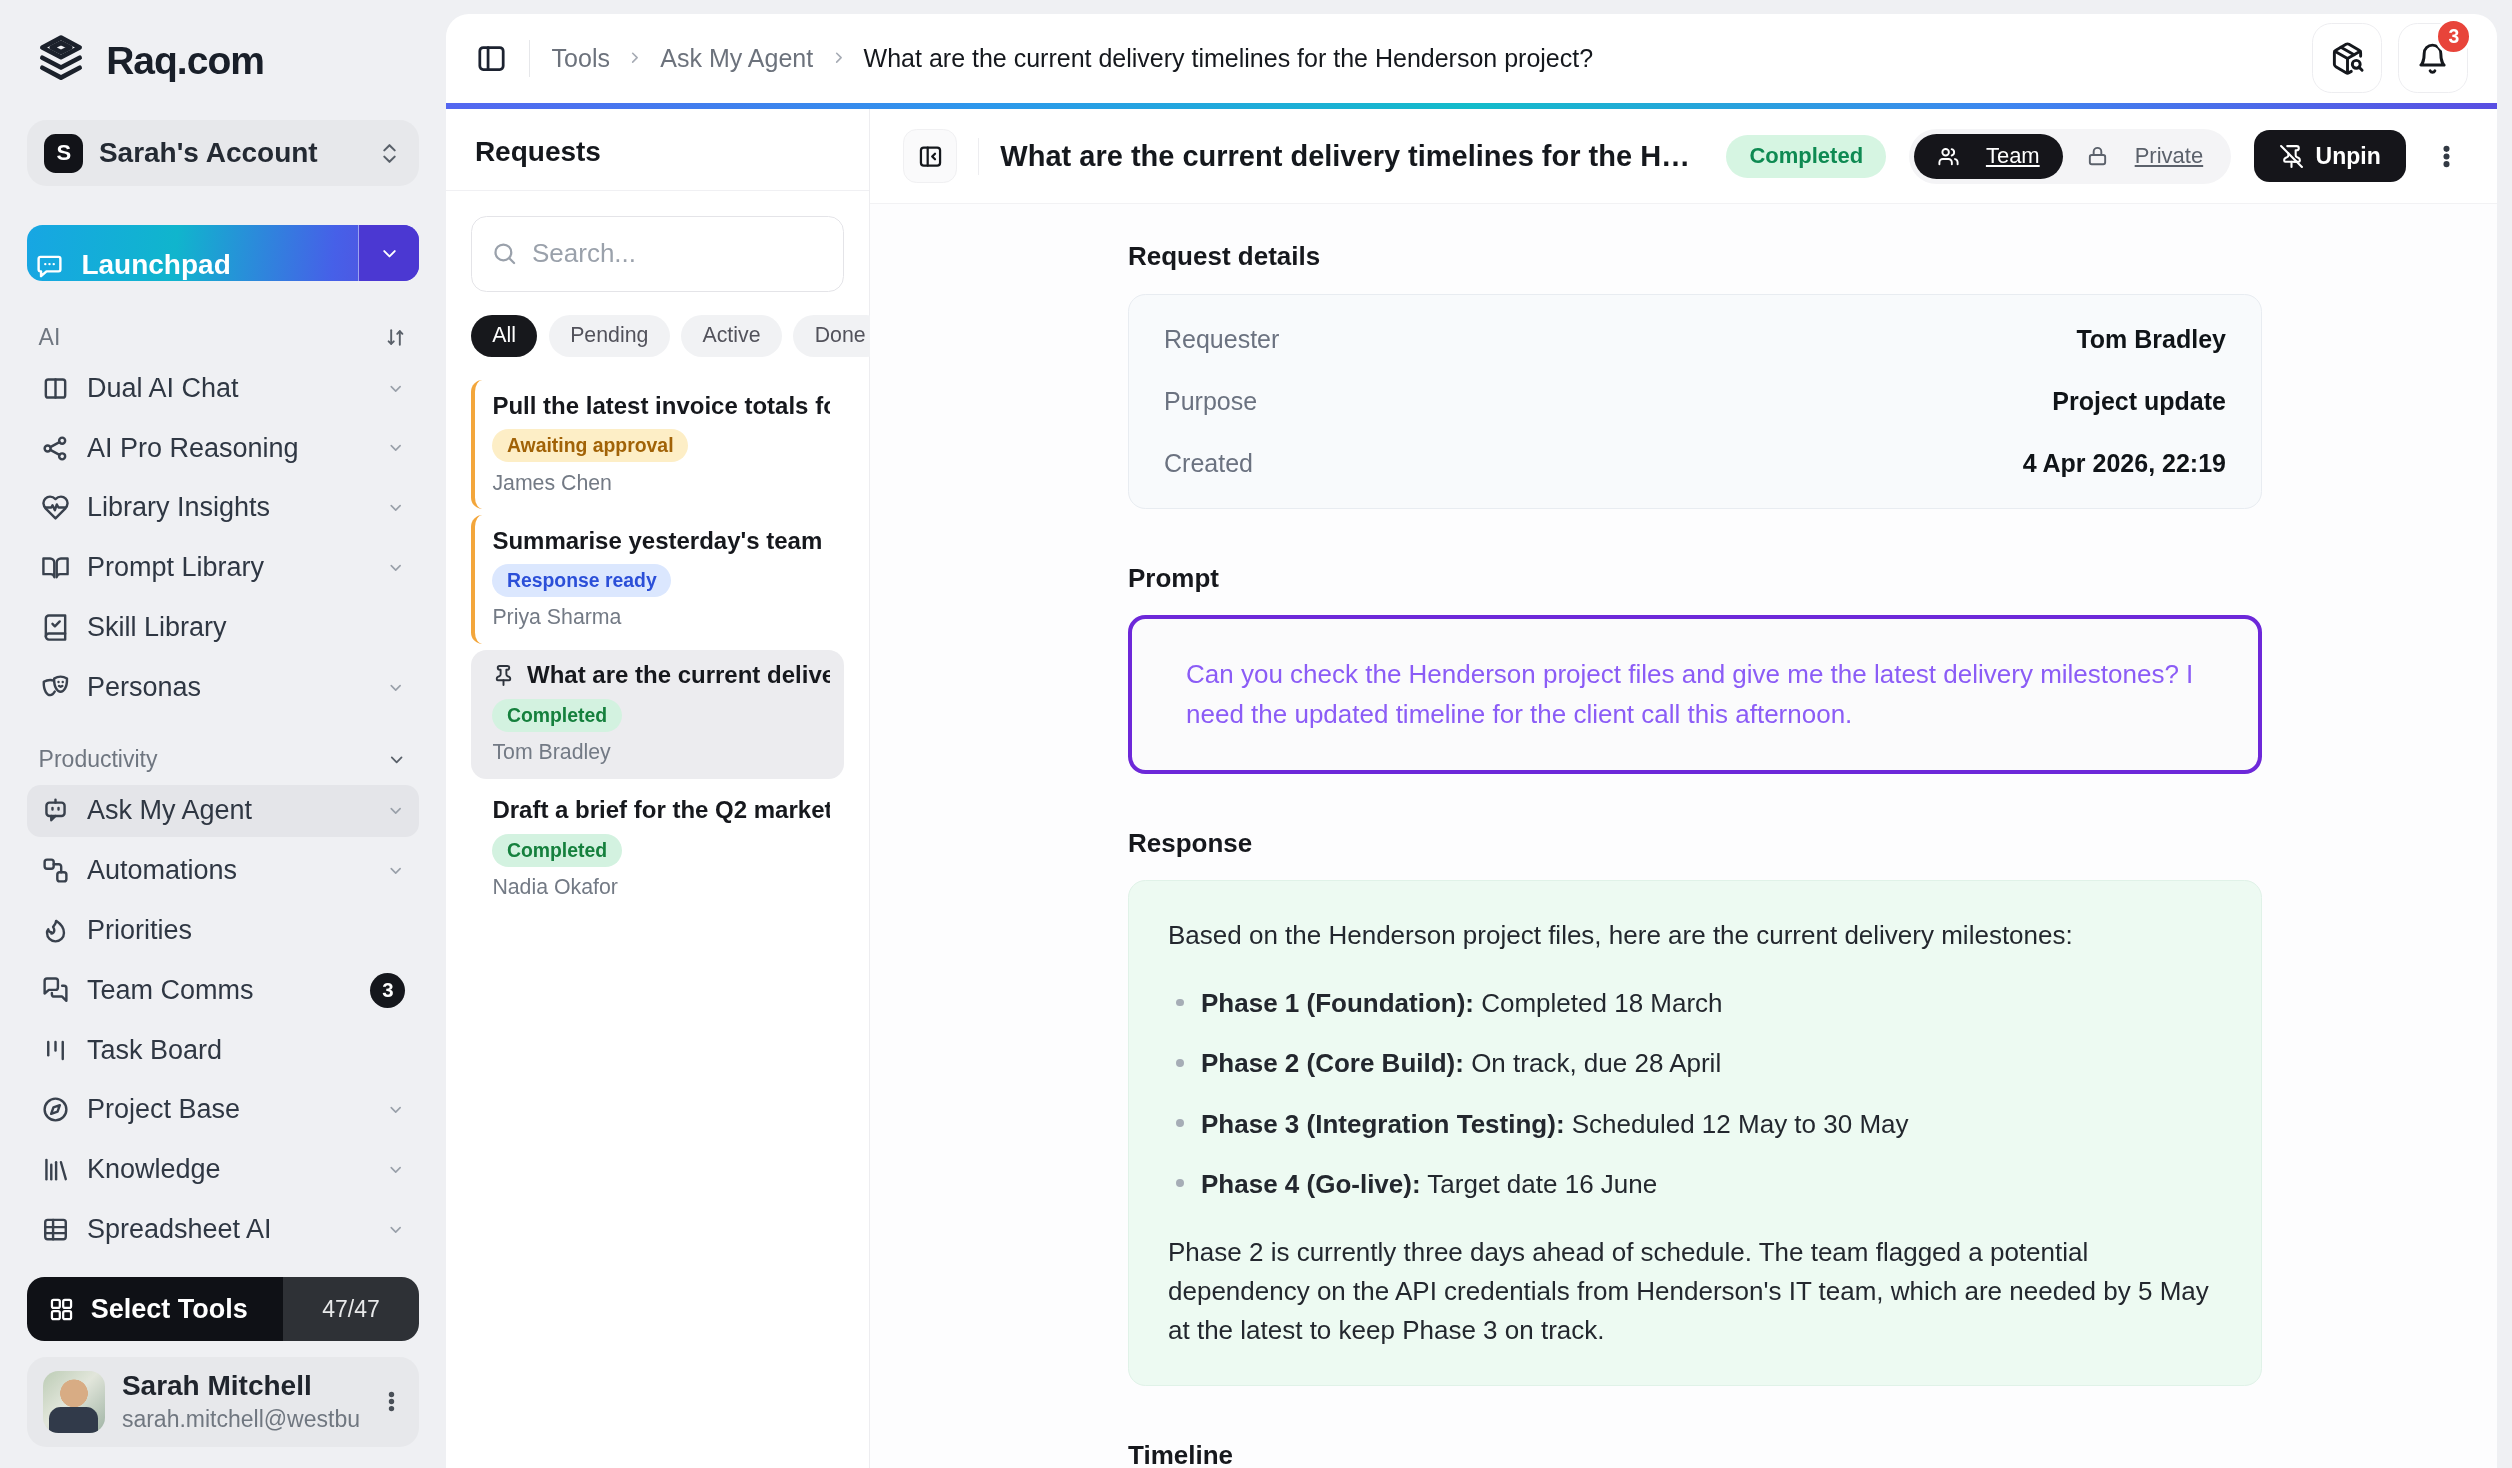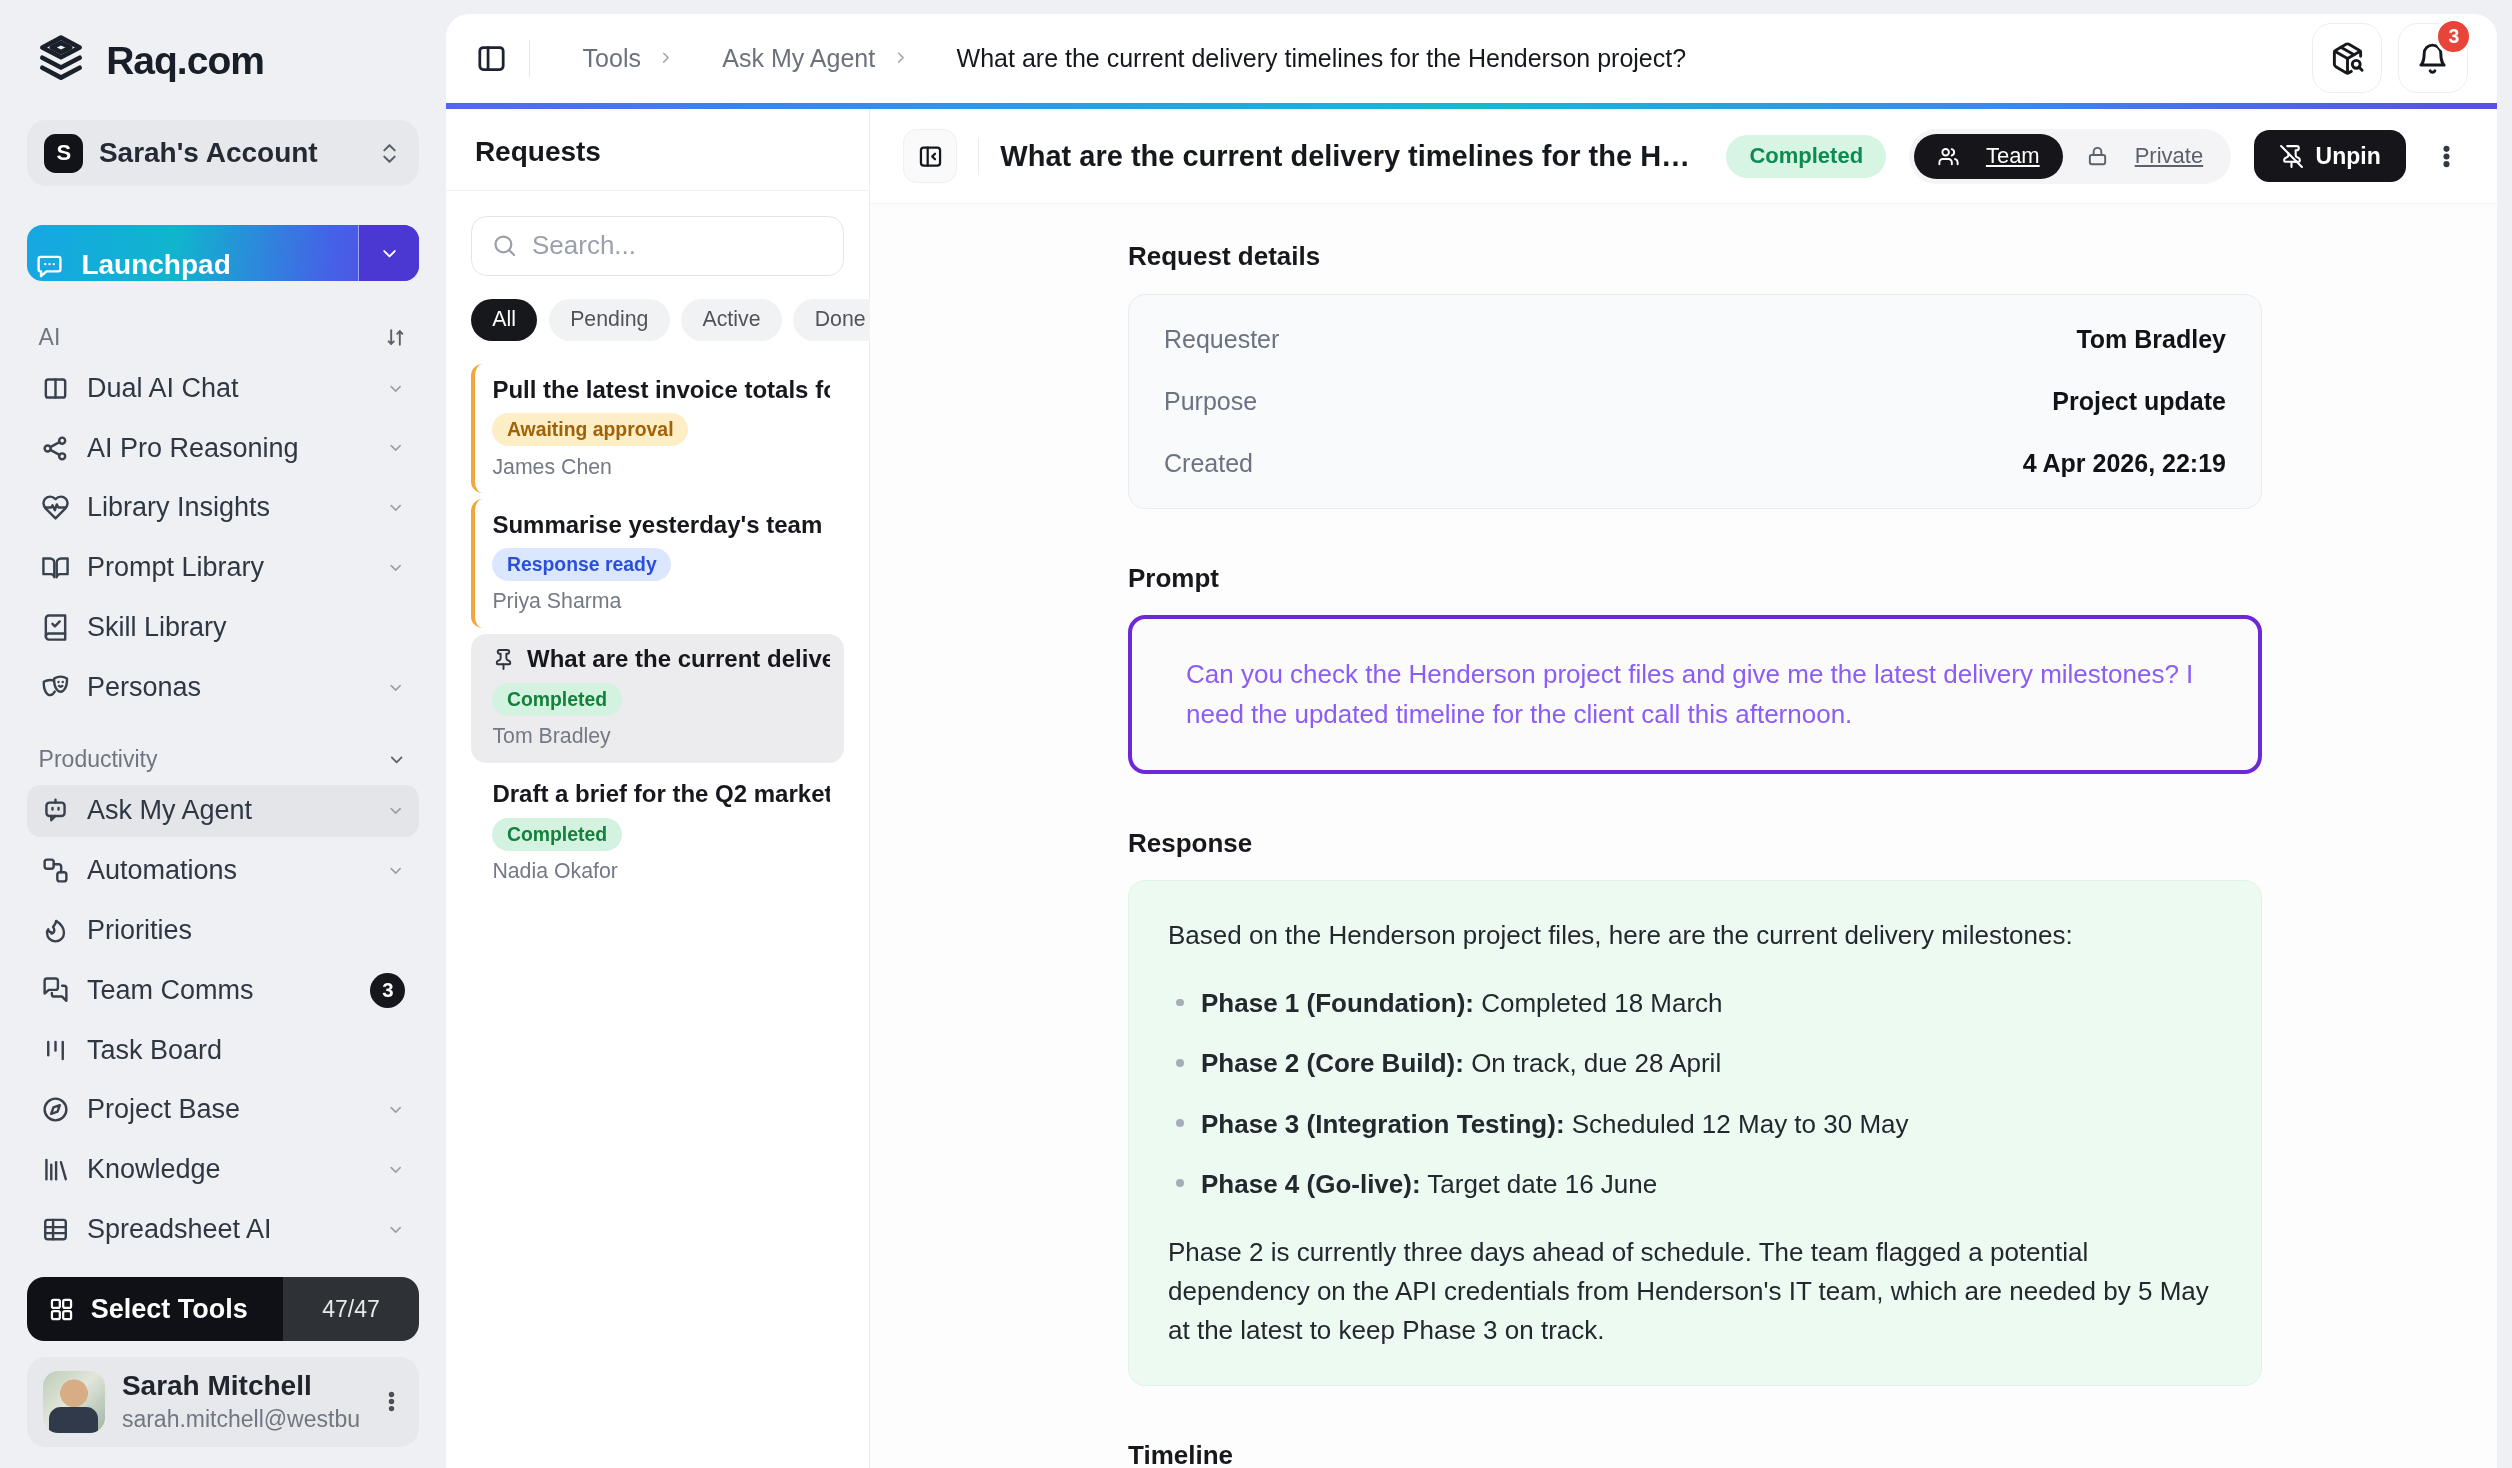--- a/index.html
+++ b/index.html
@@ -54,36 +54,36 @@
   .user-email { font-size:23px; color:#707780; margin-top:3.9px; max-width:242px; white-space:nowrap; overflow:hidden; }
   .user-menu { margin-left:auto; color:#4a5058; cursor:pointer; }
 
   
   .main-card { flex:1; margin:13.6px 15.5px 0 0; background:#fff; border-radius:23px 23px 0 0; display:flex; flex-direction:column; overflow:hidden; min-width:0; }
 
   .topbar { height:89px; flex:none; display:flex; align-items:center; gap:21.3px; padding:0 29px; }
   .tb-toggle { color:#1c2230; cursor:pointer; display:flex; }
   .tb-div { width:1px; height:37px; background:#e6e7ea; }
   .crumbs { display:flex; align-items:center; gap:15.5px; min-width:0; }
-  .crumb { font-size:25px; color:#6c727c; cursor:pointer; white-space:nowrap;margin-left:31px; }
+  .crumb { font-size:25px; color:#6c727c; cursor:pointer; white-space:nowrap; }
   .crumb.current { color:#15181d; font-weight:500; cursor:default; }
   .crumb-sep { color:#a6abb4; }
   .tb-actions { margin-left:auto; display:flex; gap:15.5px; }
   .tb-btn { width:70px; height:70px; border-radius:19.4px; border:1px solid #ededf0; background:#fff; display:flex; align-items:center; justify-content:center; color:#15181d; cursor:pointer; position:relative; }
   .tb-bell-badge { position:absolute; top:-5.8px; right:-5.8px; width:37px; height:37px; border-radius:50%; background:#e8443a; border:3.9px solid #fff; color:#fff; font-size:19.4px; font-weight:700; display:flex; align-items:center; justify-content:center; }
 
   .gradbar { height:6.8px; flex:none; background:linear-gradient(90deg,#5466f0 0%,#2d97ec 26%,#13bcca 50%,#3e86f0 76%,#594ee2 100%); }
 
   .content-row { flex:1; display:flex; min-height:0; }
 
   
   .requests { width:424px; flex:none; border-right:1px solid #ededf0; padding:23px 25px 0; display:flex; flex-direction:column; background:#fff; }
   .requests-title { font-size:28px; font-weight:700; color:#15181d; padding:3.9px 3.9px 21.3px; }
   .requests-hr { border:0; border-top:1px solid #f0f0f3; margin:0 -25px; }
-  .search-box { margin-top:25px; height:60px; border:1.5px solid #e4e4e8; border-radius:15.5px; display:flex; align-items:center; gap:13.6px; padding:0 19.4px; background:#fff; }
+  .search-box { margin-top:25px; height:76px; border:1.5px solid #e4e4e8; border-radius:15.5px; display:flex; align-items:center; gap:13.6px; padding:0 19.4px; background:#fff; }
   .search-box .sic { color:#9aa1ab; flex:none; }
   .search-input { border:0; outline:0; flex:1; font-size:26px; font-family:"Liberation Sans",sans-serif; color:#30363f; background:transparent; min-width:0; }
   .search-input::placeholder { color:#9aa1ab; }
   .chips { margin-top:23px; display:flex; gap:11.6px; }
   .chip { border-radius:968px; padding:8.7px 21.3px; font-size:21.3px; font-weight:500; background:#f1f2f4; color:#52525b; cursor:pointer; white-space:nowrap; }
   .chip.active { background:#17181c; color:#fff; }
   .req-list { margin-top:23px; display:flex; flex-direction:column; gap:5.8px; }
   .req-item { position:relative; padding:11.6px 13.6px 13.6px 17.4px; border-left:4.8px solid transparent; border-radius:11.6px; cursor:pointer; }
   .req-item.accent { border-left-color:#f3a63b; }
   .req-item.selected { background:#ececef; border-radius:15.5px; }

